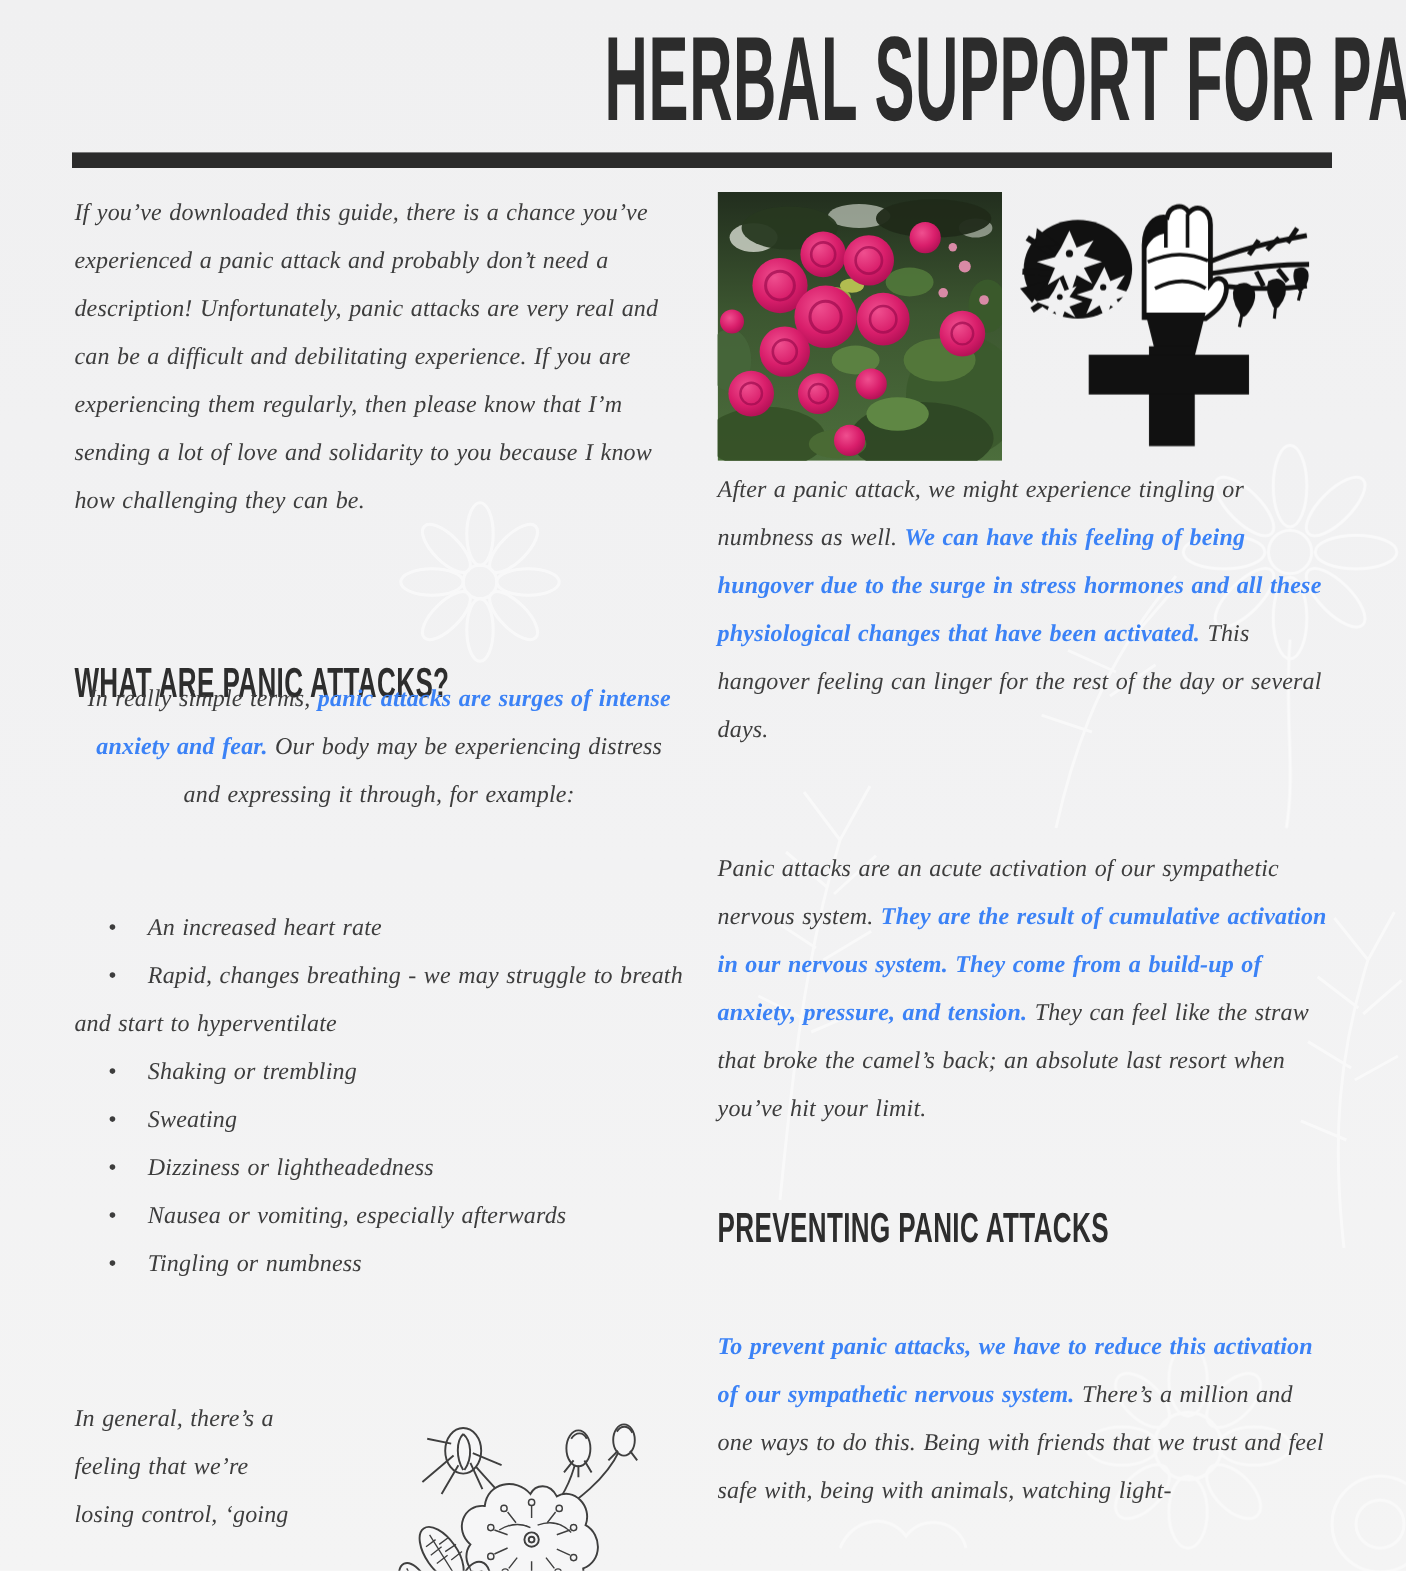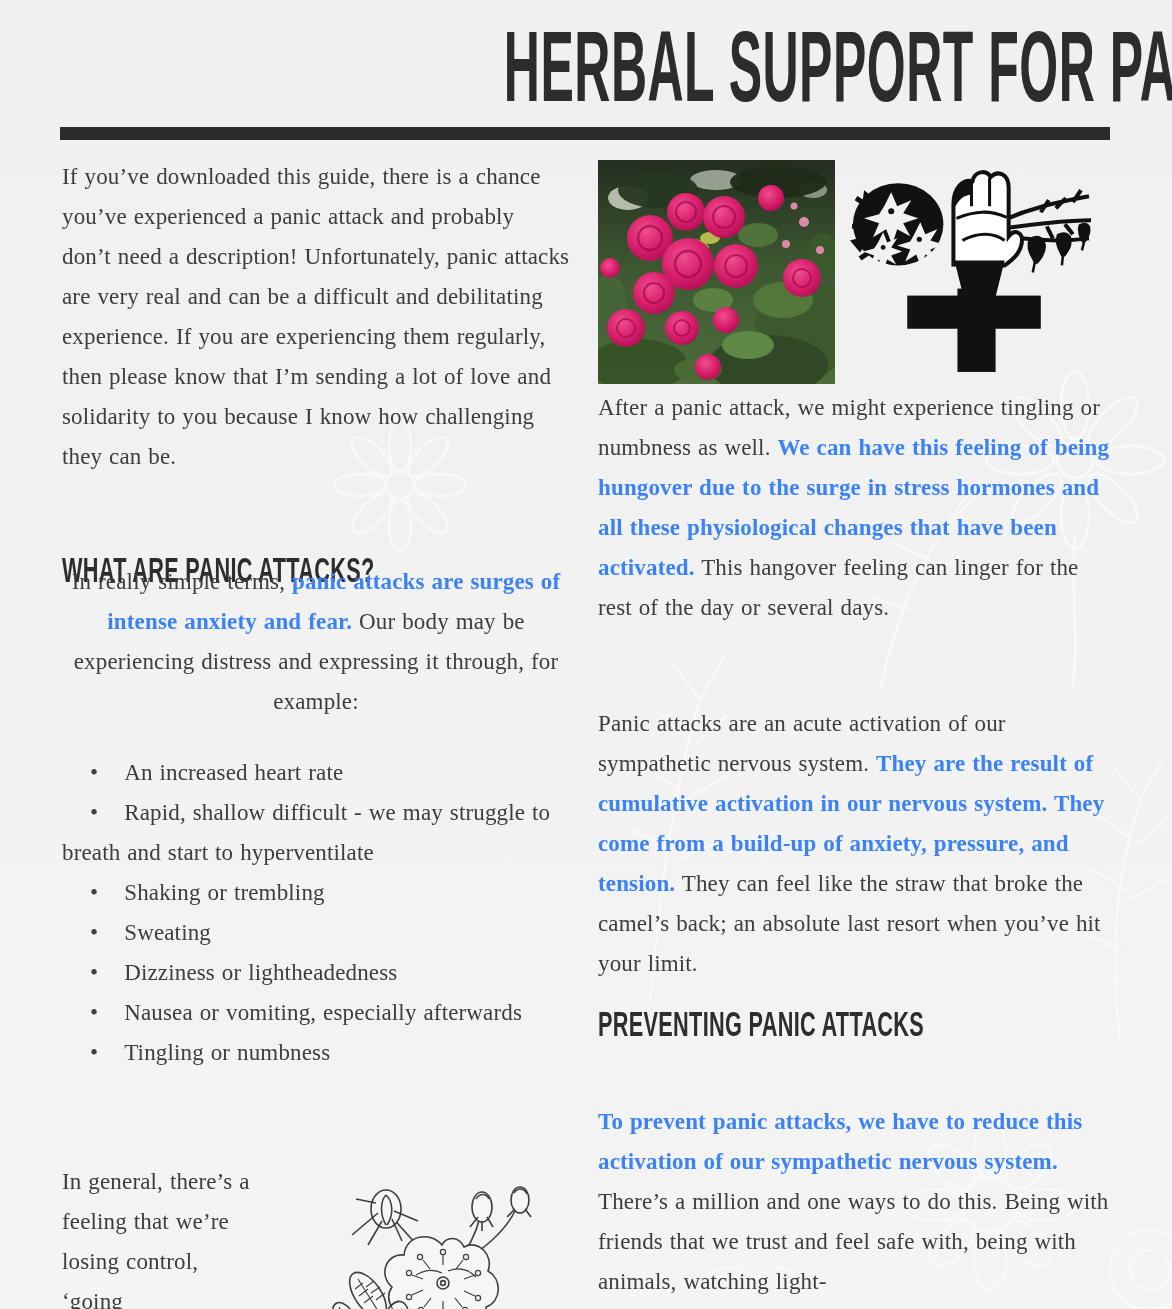--- a/index.html
+++ b/index.html
@@ -2,21 +2,21 @@
 <html><head>
 <meta charset="utf-8">
 <style>
   html,body{margin:0;padding:0;}
   body{
     width:1172px;height:1309px;position:relative;overflow:hidden;
     background:linear-gradient(180deg,#f0f0f1 0%,#f2f2f3 55%,#f4f4f4 100%);
     font-family:"Liberation Serif", serif;color:#3d3d3d;
   }
   .abs{position:absolute;}
-  .body-text{font-size:23px;line-height:40px;letter-spacing:0.15px;word-spacing:1px;}
+  .body-text{font-size:20px;line-height:40px;letter-spacing:0.15px;word-spacing:1px;font-style:italic;}
   strong{font-weight:bold;color:#3b82f6;}
   .condensed{
     font-family:"Liberation Sans", sans-serif;font-weight:700;color:#2d2d2d;
     display:inline-block;white-space:nowrap;font-size:35px;letter-spacing:0.5px;
     transform:scaleX(0.62);transform-origin:left bottom;line-height:1;
   }
   .title-wrap{left:0;top:16px;width:1172px;text-align:center;}
   .title-text{
     font-family:"Liberation Sans", sans-serif;font-weight:700;font-size:100px;
     line-height:1.0;display:inline-block;white-space:nowrap;color:#2c2c2c;
@@ -89,21 +89,21 @@
 <div class="abs left-col body-text" style="top:157px;">If you’ve downloaded this guide, there is a chance you’ve experienced a panic attack and probably don’t need a description! Unfortunately, panic attacks are very real and can be a difficult and debilitating experience. If you are experiencing them regularly, then please know that I’m sending a lot of love and solidarity to you because I know how challenging they can be.</div>
 
 <div class="abs left-col" style="top:552px;">
   <span class="condensed">WHAT ARE PANIC ATTACKS?</span>
 </div>
 
 <div class="abs left-col body-text" style="top:562px;text-align:center;"><span>In really simple terms, </span><strong>panic attacks are surges of intense anxiety and fear.</strong><span> Our body may be experiencing distress and expressing it through, for example:</span></div>
 
 <div class="abs left-col body-text" style="top:753px;">
     <div class="bullet-item"><span class="dot">•</span><span>An increased heart rate</span></div>
-    <div class="bullet-item"><span class="dot">•</span><span>Rapid, shallow difficult - we may struggle to breath and start to hyperventilate</span></div>
+    <div class="bullet-item"><span class="dot">•</span><span>Rapid, changes breathing - we may struggle to breath and start to hyperventilate</span></div>
     <div class="bullet-item"><span class="dot">•</span><span>Shaking or trembling</span></div>
     <div class="bullet-item"><span class="dot">•</span><span>Sweating</span></div>
     <div class="bullet-item"><span class="dot">•</span><span>Dizziness or lightheadedness</span></div>
     <div class="bullet-item"><span class="dot">•</span><span>Nausea or vomiting, especially afterwards</span></div>
     <div class="bullet-item"><span class="dot">•</span><span>Tingling or numbness</span></div>
   </div>
 
 <div class="abs body-text narrow" style="left:62px;top:1162px;">In general, there’s a feeling that we’re losing control, ‘going</div>
 
 <svg class="abs" style="left:330px;top:1183px;" width="218" height="150" viewBox="0 0 218 150" fill="none" stroke="#3f3f3f" stroke-width="1.6">

